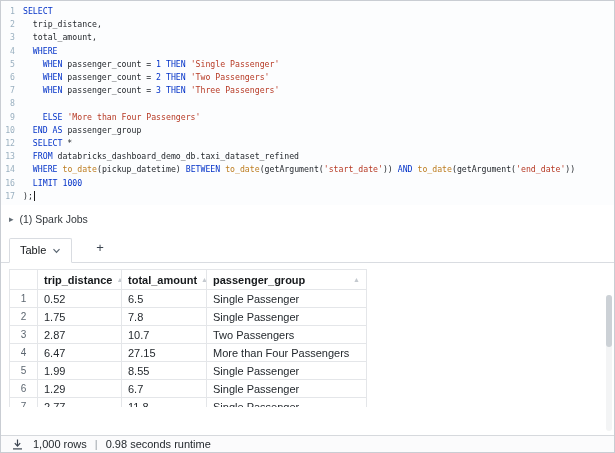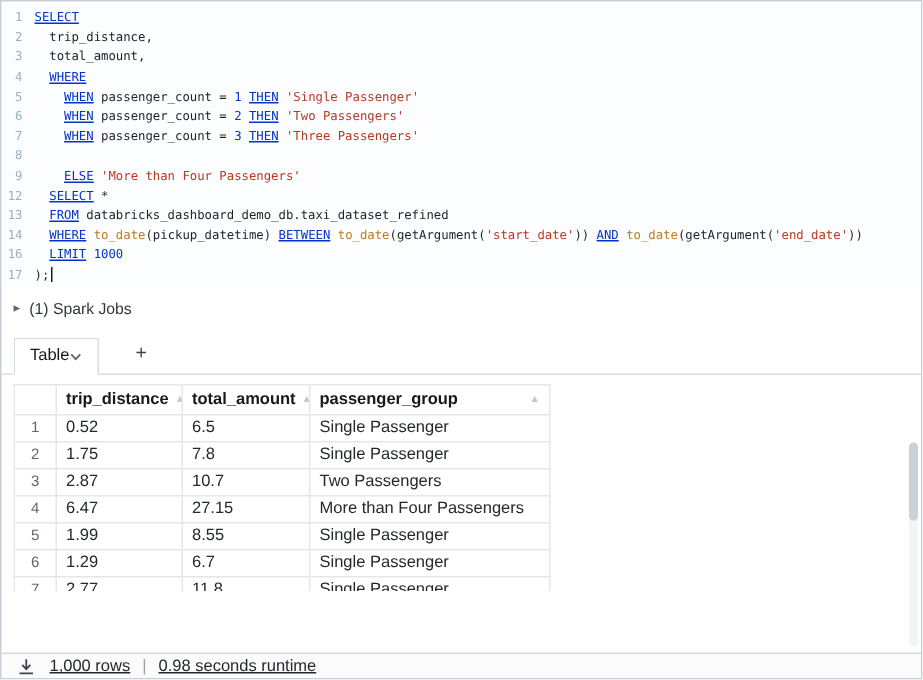--- a/index.html
+++ b/index.html
@@ -11,39 +11,39 @@
 
   
   .editor {
     padding:4px 0 2px 0; background:#fcfdfe;
     font-family:"DejaVu Sans Mono", monospace; font-size:8.2px; line-height:13.2px;
     cursor:text;
   }
   .code-line { display:flex; white-space:pre; }
   .ln { flex:none; width:22px; padding-right:8px; text-align:right; color:var(--c-ln); user-select:none; }
   .code { white-space:pre; color:var(--c-id); }
-  .tk-kw  { color:var(--c-kw);text-decoration:underline; }
+  .tk-kw  { color:var(--c-kw); }
   .tk-str { color:var(--c-str); }
   .tk-fn  { color:var(--c-fn); }
   .tk-num { color:var(--c-num); }
   .tk-id  { color:var(--c-id); }
   .cursor { display:inline-block; width:1px; height:10px; background:#1b1b1b; vertical-align:middle; margin-left:1px; }
 
   
   .spark-jobs { margin:8px 0 0 8px; display:flex; align-items:center; gap:6px;
     font-size:10.5px; color:#33383d; cursor:pointer; }
   .tri { font-size:9px; color:#606a73; line-height:1; }
 
   
   .tabbar { margin-top:10px; padding:0 8px; height:28px; border-bottom:1px solid #d9dce1;
     display:flex; align-items:flex-end; }
   .tab {
     background:#fff; border:1px solid #d9dce1; border-bottom:1px solid #ffffff;
     margin-bottom:-1px; padding:5px 10px 6px 10px; border-radius:2px 2px 0 0;
-    font-size:11px; color:#14171a; display:flex; align-items:center; cursor:pointer;
+    font-size:11px; color:#14171a; display:flex; align-items:center; gap:6px; cursor:pointer;
   }
   .chev { display:inline-flex; margin-top:2px; }
   .add-tab { margin-left:16px; padding:3px 8px 7px 8px; font-size:13px; color:#3b4450; cursor:pointer; }
 
   
   .table-wrap { margin:6px 0 0 8px; height:138px; overflow:hidden; }
   table { border-collapse:collapse; table-layout:fixed; width:357px;
     font-size:11px; color:#24292e; background:#fff; }
   th, td { border:1px solid #e4e6e9; padding:2px 6px; height:18px; overflow:hidden;
     white-space:nowrap; text-align:left; vertical-align:middle; }
@@ -55,40 +55,41 @@
 
   
   .vscroll { position:absolute; right:2px; top:294px; width:6px; height:136px;
     background:#f3f4f5; border-radius:3px; }
   .vthumb { width:6px; height:52px; background:#ccd1d6; border-radius:3px; }
 
   
   .footer { position:absolute; left:0; right:0; bottom:0; height:17px;
     border-top:1px solid #d6d9dd; background:#fbfbfc;
     display:flex; align-items:center; gap:8px; padding:0 11px;
-    font-size:11px; color:#24292e;text-decoration:underline; }
+    font-size:11px; color:#24292e; }
   .dl { display:inline-flex; align-items:center; cursor:pointer; margin-right:2px; }
   .sep { color:#9aa1a8; }
 </style>
 </head>
 <body>
 
 <div class="screen">
 
   <div class="editor">
     <div id="code-lines">
         <div class="code-line"><span class="ln">1</span><span class="code"><span class="tk-kw">SELECT</span></span></div>
         <div class="code-line"><span class="ln">2</span><span class="code"><span class="tk-id">  trip_distance,</span></span></div>
         <div class="code-line"><span class="ln">3</span><span class="code"><span class="tk-id">  total_amount,</span></span></div>
         <div class="code-line"><span class="ln">4</span><span class="code"><span class="tk-id">  </span><span class="tk-kw">WHERE</span></span></div>
         <div class="code-line"><span class="ln">5</span><span class="code"><span class="tk-id">    </span><span class="tk-kw">WHEN</span><span class="tk-id"> passenger_count = </span><span class="tk-num">1</span><span class="tk-id"> </span><span class="tk-kw">THEN</span><span class="tk-id"> </span><span class="tk-str">'Single Passenger'</span></span></div>
         <div class="code-line"><span class="ln">6</span><span class="code"><span class="tk-id">    </span><span class="tk-kw">WHEN</span><span class="tk-id"> passenger_count = </span><span class="tk-num">2</span><span class="tk-id"> </span><span class="tk-kw">THEN</span><span class="tk-id"> </span><span class="tk-str">'Two Passengers'</span></span></div>
         <div class="code-line"><span class="ln">7</span><span class="code"><span class="tk-id">    </span><span class="tk-kw">WHEN</span><span class="tk-id"> passenger_count = </span><span class="tk-num">3</span><span class="tk-id"> </span><span class="tk-kw">THEN</span><span class="tk-id"> </span><span class="tk-str">'Three Passengers'</span></span></div>
         <div class="code-line"><span class="ln">8</span></div>
         <div class="code-line"><span class="ln">9</span><span class="code"><span class="tk-id">    </span><span class="tk-kw">ELSE</span><span class="tk-id"> </span><span class="tk-str">'More than Four Passengers'</span></span></div>
+        <div class="code-line"><span class="ln">10</span><span class="code"><span class="tk-id">  </span><span class="tk-kw">END</span><span class="tk-id"> </span><span class="tk-kw">AS</span><span class="tk-id"> passenger_group</span></span></div>
         <div class="code-line"><span class="ln">12</span><span class="code"><span class="tk-id">  </span><span class="tk-kw">SELECT</span><span class="tk-id"> *</span></span></div>
         <div class="code-line"><span class="ln">13</span><span class="code"><span class="tk-id">  </span><span class="tk-kw">FROM</span><span class="tk-id"> databricks_dashboard_demo_db.taxi_dataset_refined</span></span></div>
         <div class="code-line"><span class="ln">14</span><span class="code"><span class="tk-id">  </span><span class="tk-kw">WHERE</span><span class="tk-id"> </span><span class="tk-fn">to_date</span><span class="tk-id">(pickup_datetime) </span><span class="tk-kw">BETWEEN</span><span class="tk-id"> </span><span class="tk-fn">to_date</span><span class="tk-id">(getArgument(</span><span class="tk-str">'start_date'</span><span class="tk-id">)) </span><span class="tk-kw">AND</span><span class="tk-id"> </span><span class="tk-fn">to_date</span><span class="tk-id">(getArgument(</span><span class="tk-str">'end_date'</span><span class="tk-id">))</span></span></div>
         <div class="code-line"><span class="ln">16</span><span class="code"><span class="tk-id">  </span><span class="tk-kw">LIMIT</span><span class="tk-id"> </span><span class="tk-num">1000</span></span></div>
         <div class="code-line"><span class="ln">17</span><span class="code"><span class="tk-id">);</span><span class="cursor"></span></span></div>
       </div>
   </div>
 
   <div class="spark-jobs">
     <span class="tri">▸</span>

